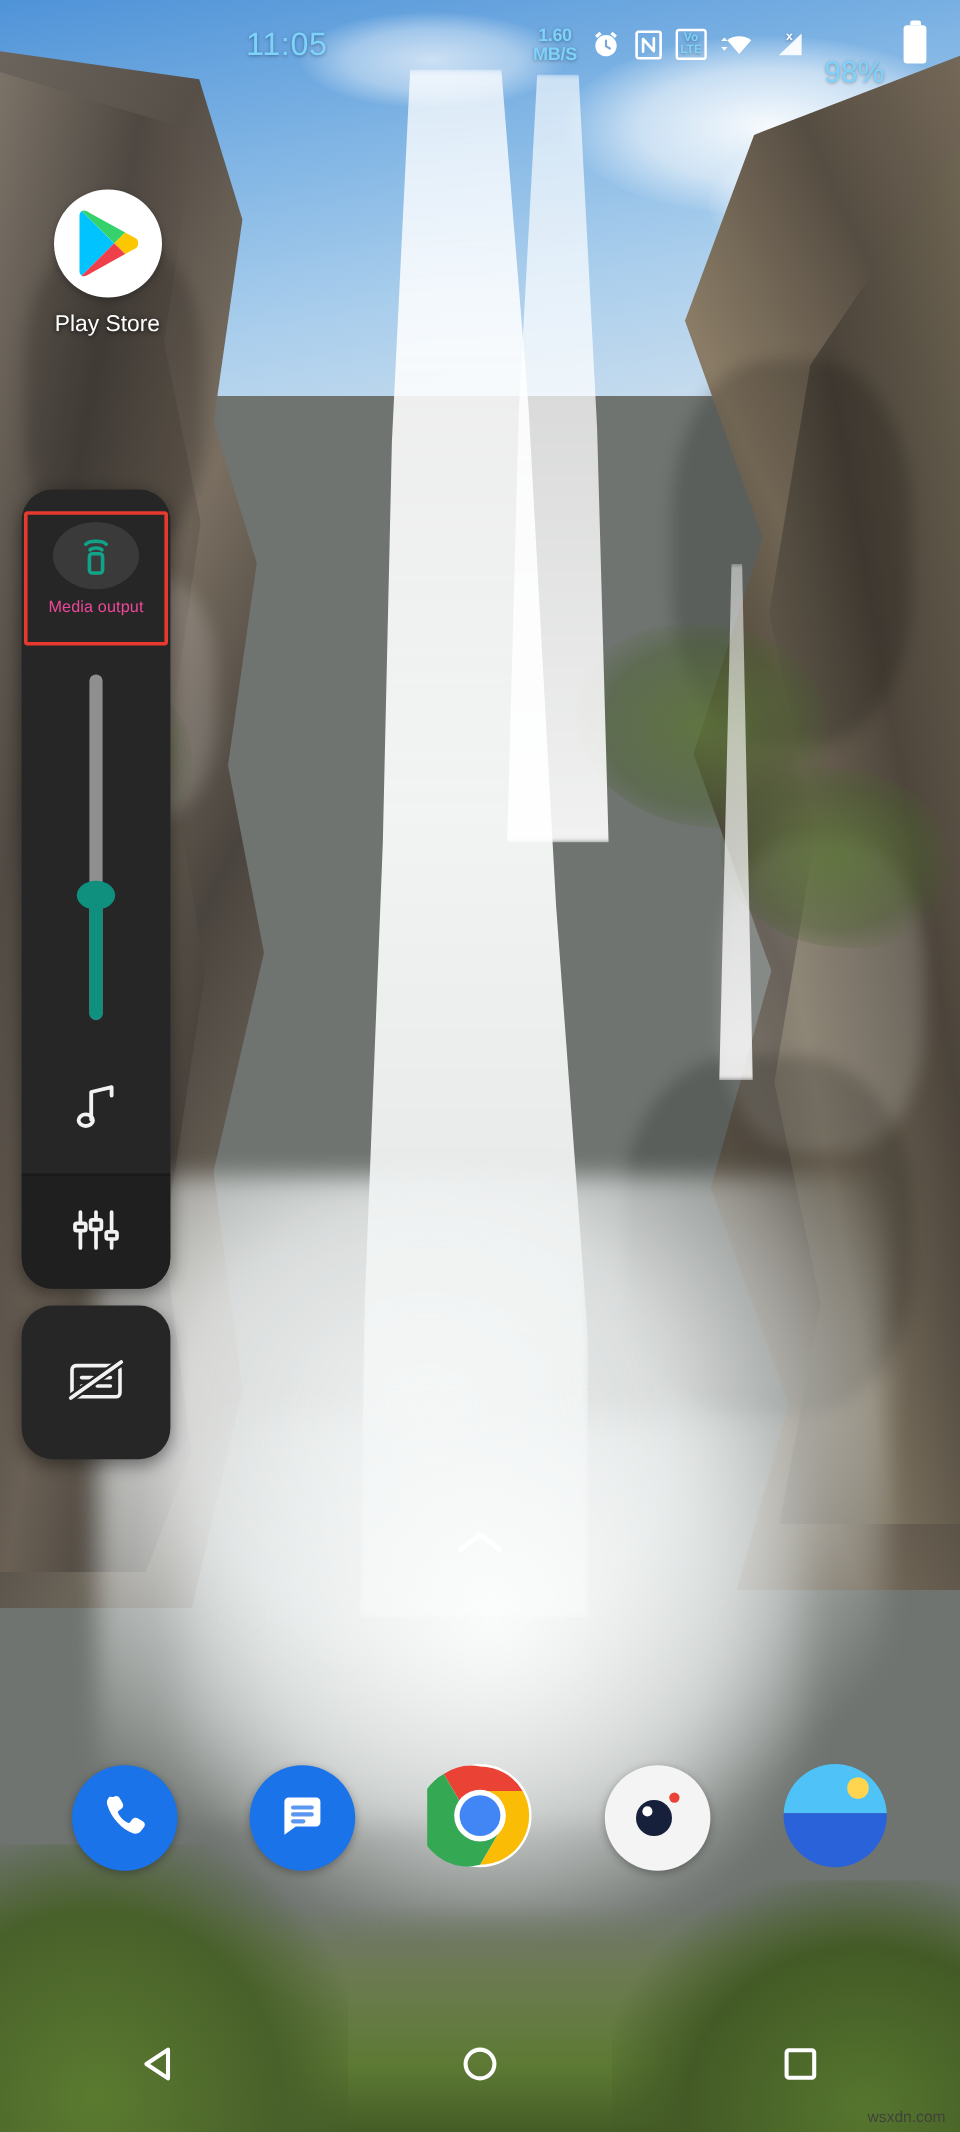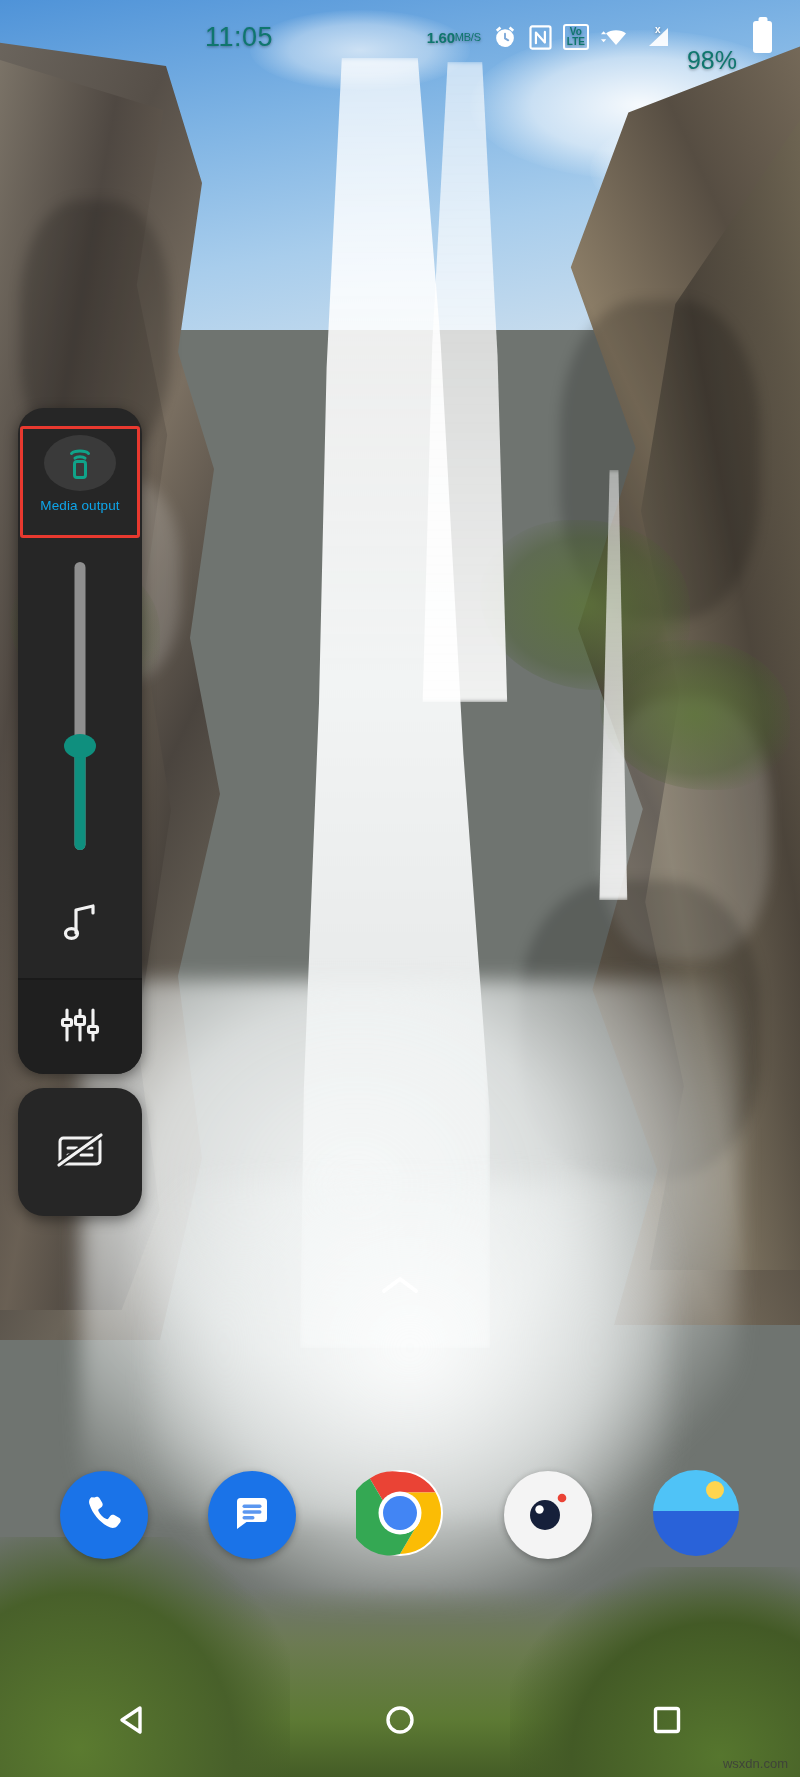--- a/index.html
+++ b/index.html
@@ -87,34 +87,34 @@
   .grass-r {
     position:absolute; right:-10px; bottom:0; width:300px; height:210px;
     background:radial-gradient(ellipse at 70% 90%, #56762e 0%, #435a26 50%, rgba(67,90,38,0) 76%);
   }
   .rockface { position:absolute; background:rgba(0,0,0,.18); filter:blur(6px); border-radius:40%; }
   .rockhi { position:absolute; background:rgba(255,255,255,.16); filter:blur(7px); border-radius:40%; }
 
   
   #statusbar {
     position:absolute; left:0; top:0; width:800px; height:74px;
-    display:flex; align-items:center; color:#0f766e; z-index:20;
+    display:flex; align-items:center; color:#7dd3fc; z-index:20;
     text-shadow:0 1px 3px rgba(0,0,0,.35);
   }
   #sb-clock {
     position:absolute; left:205px; top:50%; transform:translateY(-50%);
     font-size:27px; letter-spacing:.5px;
   }
   #sb-right {
     position:absolute; right:28px; top:50%; transform:translateY(-50%);
     display:flex; align-items:center; gap:11px;
   }
-  .netspeed { display:flex; flex-direction:row; align-items:center; line-height:1; }
+  .netspeed { display:flex; flex-direction:column; align-items:center; line-height:1; }
   .netspeed .v { font-size:15px; font-weight:bold; letter-spacing:-.3px; }
-  .netspeed .u { font-size:11px; font-weight:normal; margin-top:1px; letter-spacing:-.2px; }
+  .netspeed .u { font-size:15px; font-weight:bold; margin-top:1px; letter-spacing:-.2px; }
   .sb-ico { display:flex; align-items:center; }
   .volte-box {
     border:2px solid #fff; border-radius:3px; padding:1px 2px;
     display:flex; flex-direction:column; align-items:center; line-height:1;
   }
   .volte-box .t { font-size:10px; font-weight:bold; }
   .batt-pct { font-size:25px; margin-left:3px;margin-top:47px; }
   .batt-shape {
     width:19px; height:32px; border:2.5px solid #fff; border-radius:3px;
     position:relative; margin-left:5px; background:#fff;
@@ -152,21 +152,21 @@
     align-items:center; justify-content:center; position:relative;
   }
   #media-output-highlight {
     position:absolute; left:2px; top:18px; width:120px; height:112px;
     border:3px solid #e8392f; border-radius:3px; pointer-events:none;
   }
   .mo-bubble {
     width:72px; height:56px; border-radius:50%; background:#3a3a3a;
     display:flex; align-items:center; justify-content:center;
   }
-  .mo-label { margin-top:7px; color:#0ea5e9; font-size:13.5px; letter-spacing:.1px; }
+  .mo-label { margin-top:7px; color:#ec4899; font-size:13.5px; letter-spacing:.1px; }
   #volume-slider-row {
     height:330px; display:flex; align-items:center; justify-content:center;
     position:relative;
   }
   .slider-track {
     position:absolute; left:50%; transform:translateX(-50%);
     top:22px; width:11px; height:288px; border-radius:7px; background:#8f8f8f;
   }
   .slider-fill {
     position:absolute; left:50%; transform:translateX(-50%);
@@ -302,20 +302,31 @@
           <path d="M25 5 L25 23 L6 23 Z" fill="#fff" opacity=".92"></path>
           <text x="12" y="10" font-size="10" fill="#fff" font-family="Liberation Sans, sans-serif" font-weight="bold">x</text>
         </svg>
       </span>
 
       <span class="batt-pct">98%</span>
       <span class="batt-shape"></span>
     </div>
   </div>
 
+  <div id="playstore-app">
+    <div class="app-circle">
+      <svg width="56" height="60" viewBox="0 0 48 52">
+        <path d="M5 2.5 L28.5 25.8 L5 49.2 C4 48.5 3.4 47.3 3.4 45.8 V5.9 C3.4 4.5 4 3.3 5 2.5 Z" fill="#00c3ff"></path>
+        <path d="M5 2.5 C6 1.9 7.3 1.9 8.6 2.6 L36.4 18 L28.5 25.8 Z" fill="#35d16a"></path>
+        <path d="M36.4 18 L44 22.2 C46.4 23.6 46.4 28 44 29.4 L36.4 33.6 L28.5 25.8 Z" fill="#fdc700"></path>
+        <path d="M28.5 25.8 L36.4 33.6 L8.6 49 C7.3 49.7 6 49.8 5 49.2 Z" fill="#ef3f4a"></path>
+      </svg>
+    </div>
+    <div class="app-label">Play Store</div>
+  </div>
 
   <div id="volume-panel">
 
     <div id="volume-main">
 
       <div id="media-output-row">
         <div class="mo-bubble">
           <span>
             <svg width="34" height="38" viewBox="0 0 34 38">
               <path d="M8.5 11.5 C11.8 8.3, 22.2 8.3, 25.5 11.5" stroke="#10a389" stroke-width="3" fill="none" stroke-linecap="round"></path>

